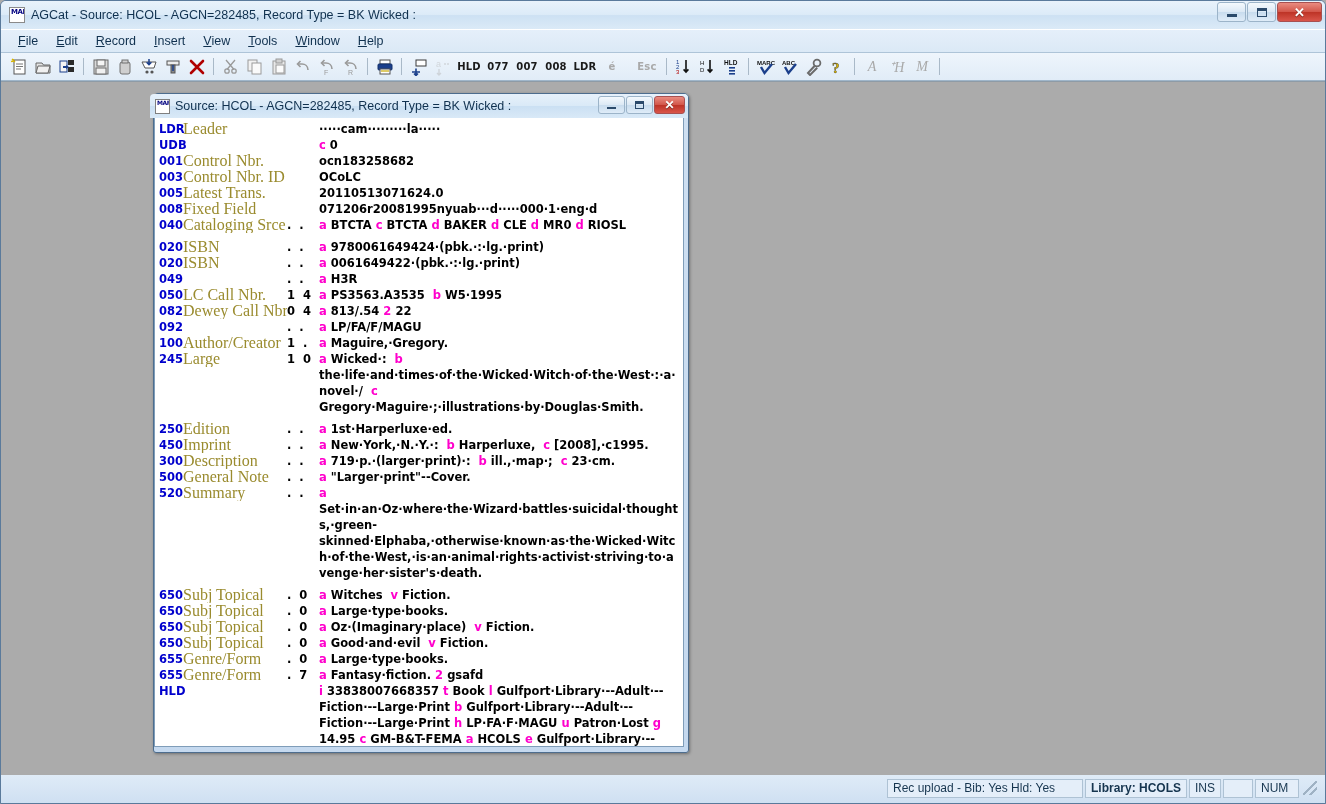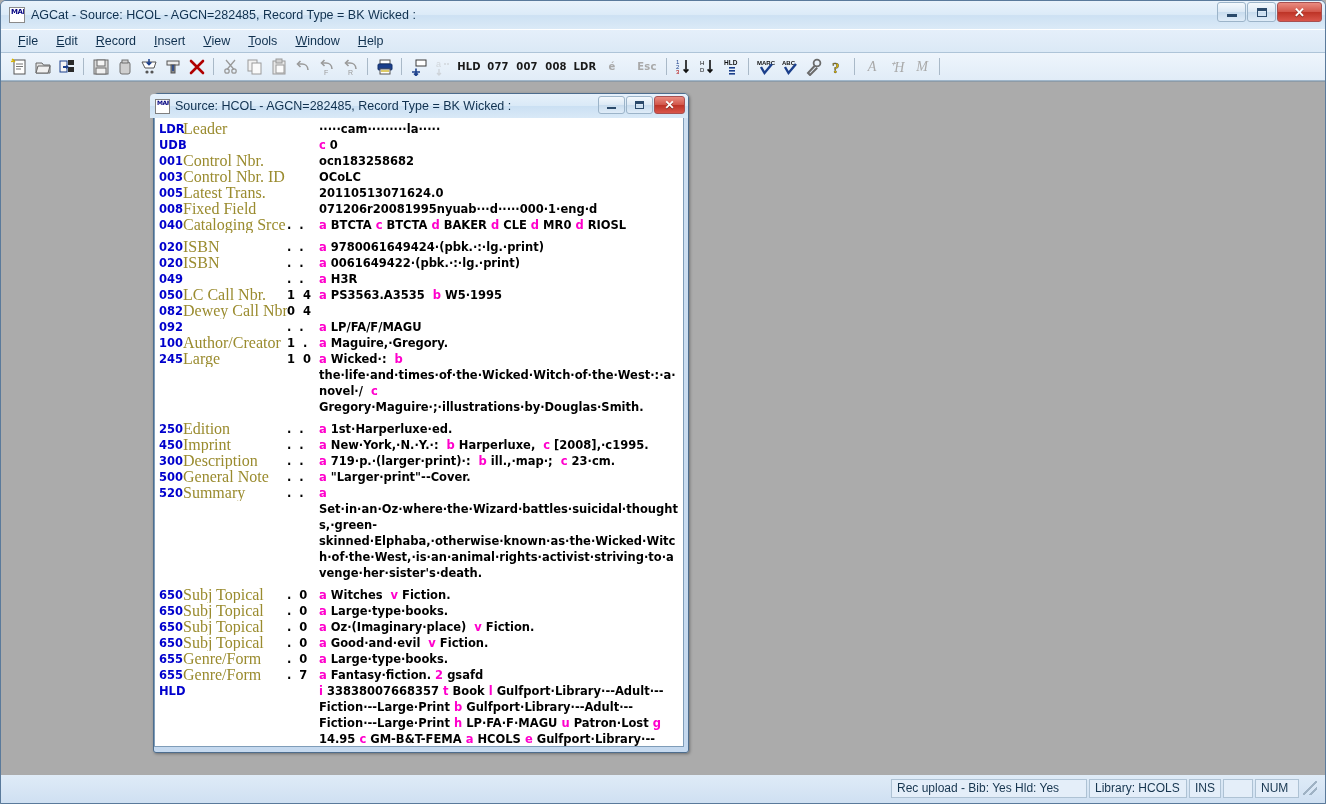--- a/index.html
+++ b/index.html
@@ -289,21 +289,21 @@
     border: 1px solid #aec2d4;
     background: #e4eef9;
     display: flex; align-items: center;
     padding: 0 5px;
     font-size: 12px;
     color: #16354f;
     box-sizing: border-box;
     white-space: nowrap;
   }
   #sb-rec { min-width: 196px; }
-  #sb-lib { min-width: 98px; }
+  #sb-lib { min-width: 98px; font-weight: bold; }
   #sb-ins { min-width: 32px; }
   #sb-blank { min-width: 30px; }
   #sb-num { min-width: 44px; }
   .sb-grip {
     width: 14px; height: 14px;
     margin-left: 2px;
     background:
       linear-gradient(135deg, transparent 45%, #9fb2c4 45%, #9fb2c4 55%, transparent 55%),
       linear-gradient(135deg, transparent 70%, #9fb2c4 70%, #9fb2c4 80%, transparent 80%);
   }
@@ -628,20 +628,21 @@
             <div class="marc-row">
               <div class="col-tag">050</div>
               <div class="col-label">LC Call Nbr.</div>
               <div class="col-ind">1 4</div>
               <div class="col-data"><span class="sf">a </span><span>PS3563.A3535  </span><span class="sf">b </span><span>W5·1995</span></div>
             </div>
             <div class="marc-row">
               <div class="col-tag">082</div>
               <div class="col-label">Dewey Call Nbr.</div>
               <div class="col-ind">0 4</div>
+              <div class="col-data"><span class="sf">a </span><span>813/.54 </span><span class="sf">2 </span><span>22</span></div>
             </div>
             <div class="marc-row">
               <div class="col-tag">092</div>
               <div class="col-label"></div>
               <div class="col-ind">. .</div>
               <div class="col-data"><span class="sf">a </span><span>LP/FA/F/MAGU</span></div>
             </div>
             <div class="marc-row">
               <div class="col-tag">100</div>
               <div class="col-label">Author/Creator</div>

